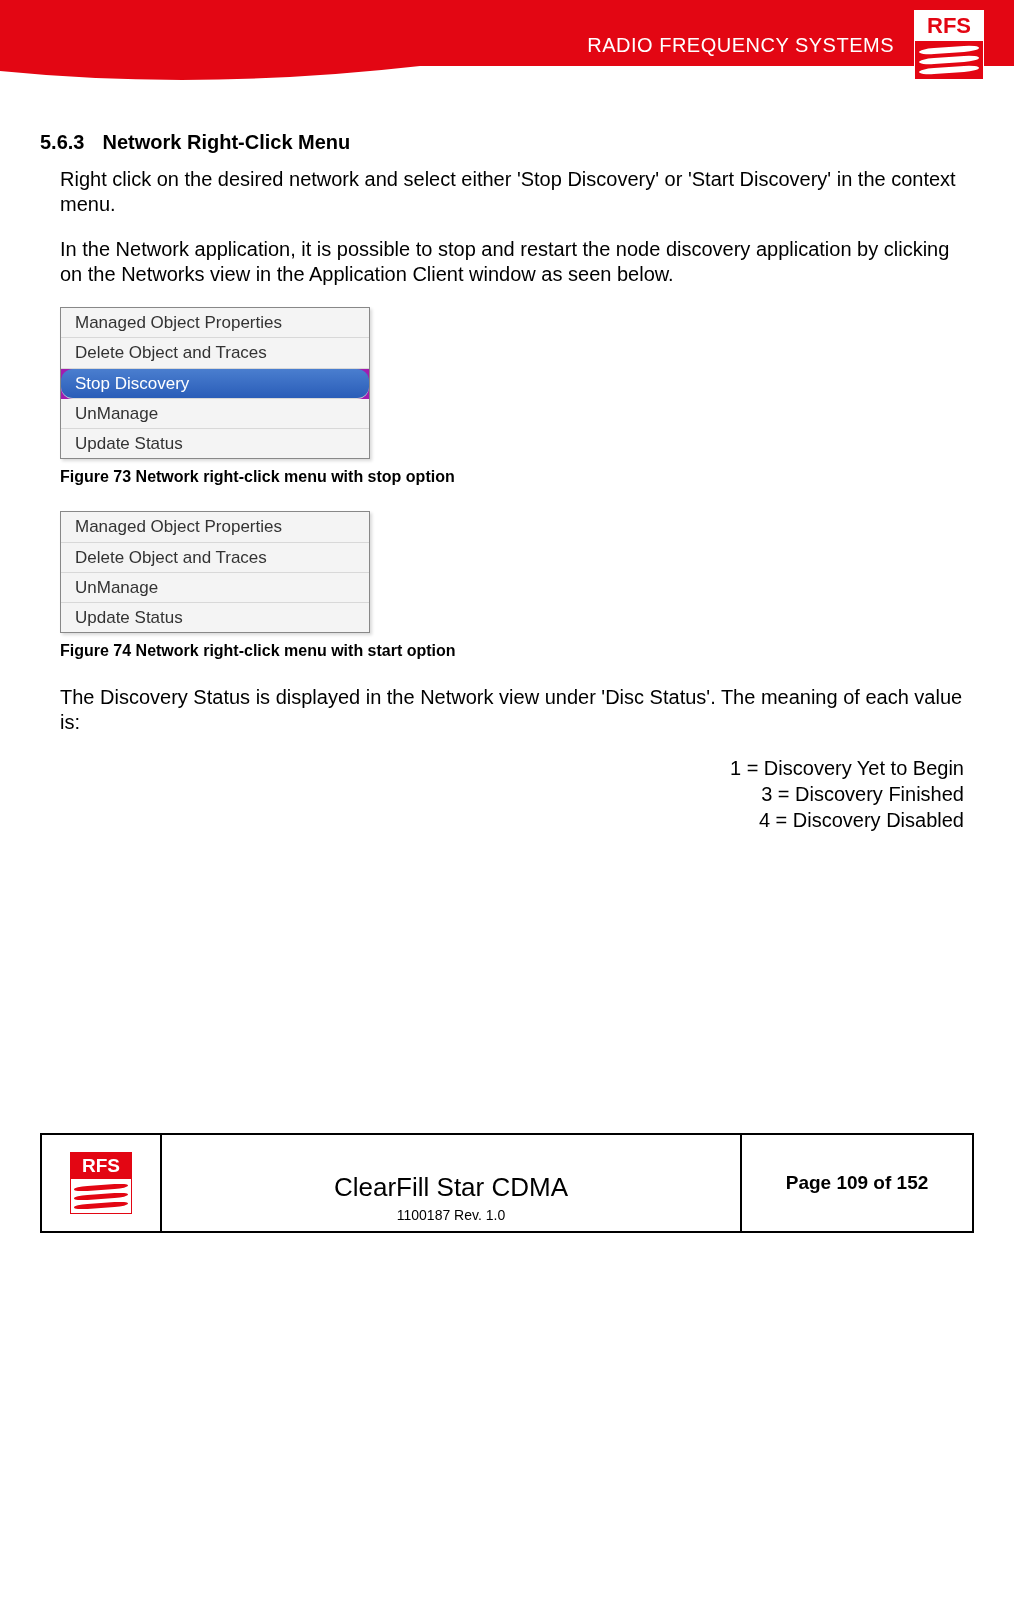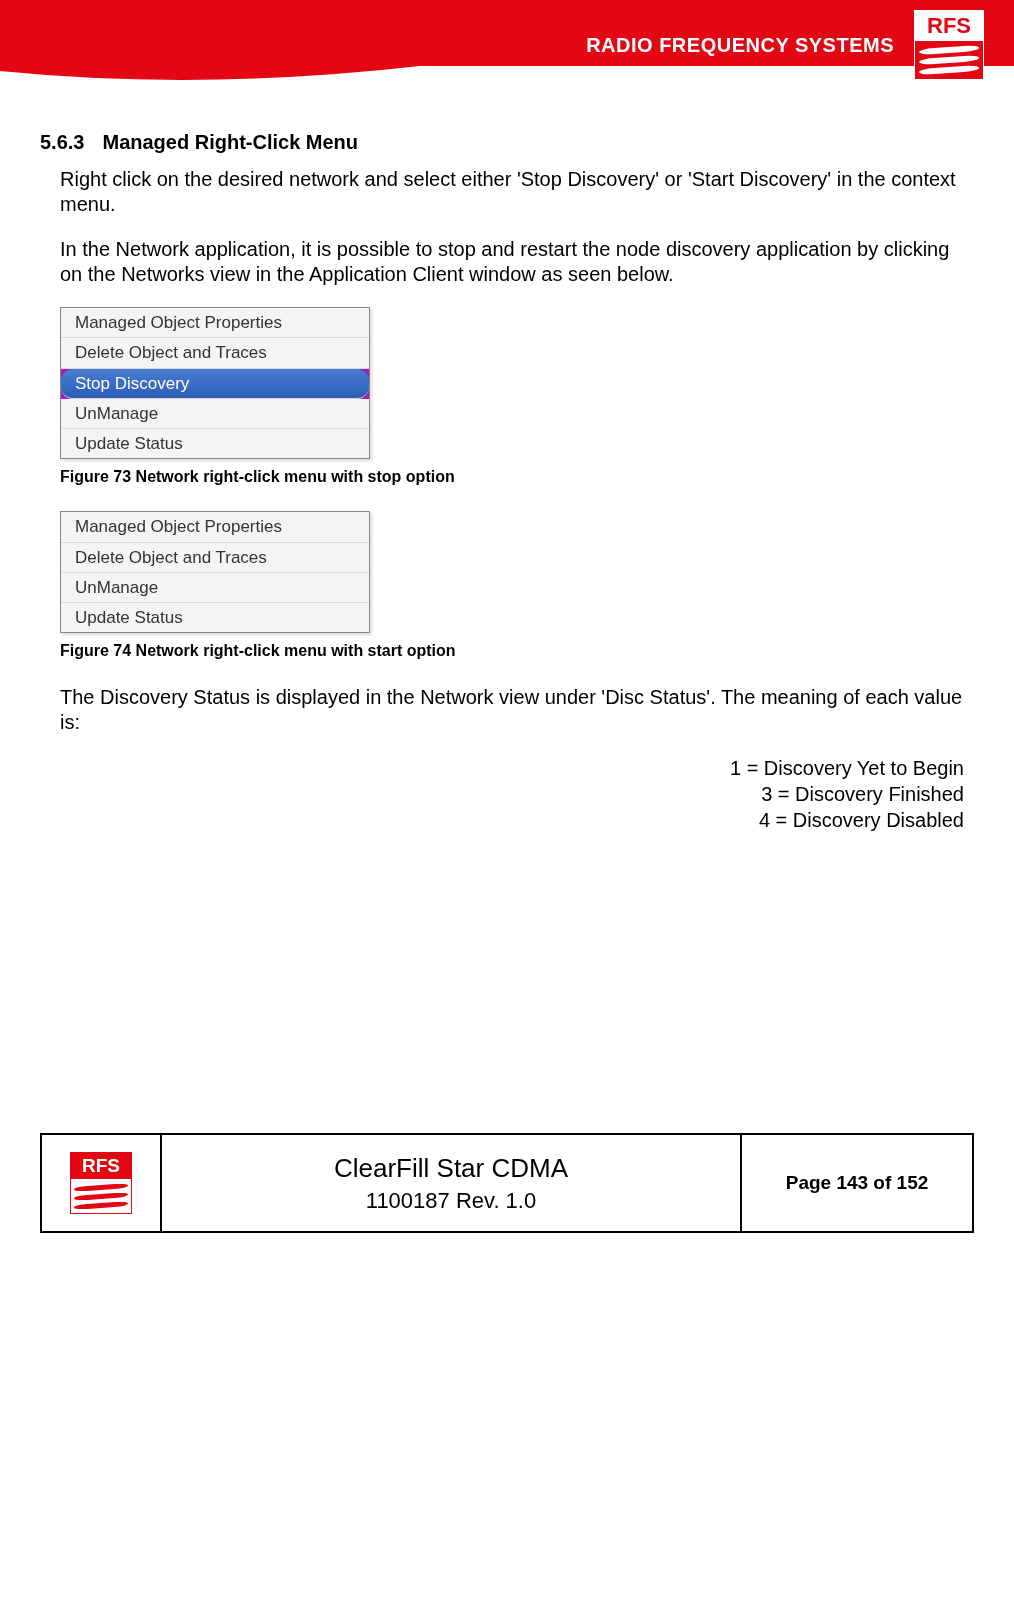--- a/index.html
+++ b/index.html
@@ -22,21 +22,21 @@
   .header-curve {
     position: absolute;
     left: 0;
     bottom: -1px;
     width: 100%;
     height: 90px;
     pointer-events: none;
   }
   .header-text {
     color: #fff;
-    font-weight: bold;
+    font-weight: normal;
     font-size: 20px;
     letter-spacing: 0.5px;
     margin-right: 20px;
     z-index: 2;
   }
   .header-logo {
     width: 70px;
     height: 70px;
     z-index: 2;
     display: flex;
@@ -121,24 +121,24 @@
   .footer-cell {
     border-right: 2px solid #000;
     display: flex;
     flex-direction: column;
     align-items: center;
     justify-content: center;
     padding: 8px 14px;
   }
   .footer-cell:last-child { border-right: none; }
   .footer-logo-cell { width: 120px; }
-  .footer-title-cell { flex: 1; text-align: center; }
+  .footer-title-cell { flex: 1; text-align: center; justify-content: flex-end; }
   .footer-page-cell { width: 230px; font-weight: bold; font-size: 19px; }
   .footer-title { font-size: 26px; margin-bottom: 4px; }
-  .footer-subtitle { font-size: 22px; }
+  .footer-subtitle { font-size: 14px; }
   .footer-logo {
     width: 62px;
     height: 62px;
     display: flex;
     flex-direction: column;
     border: 1px solid #e30613;
   }
   .footer-logo-top {
     background: #e30613;
     color: #fff;
@@ -177,21 +177,21 @@
       <div class="wave"></div>
         <div class="wave"></div>
         <div class="wave"></div>
     </div>
   </div>
 </div>
 
 <div class="content">
 
   <div class="section-heading">
-    <span class="section-num">5.6.3</span><span>Managed Right-Click Menu</span>
+    <span class="section-num">5.6.3</span><span>Network Right-Click Menu</span>
   </div>
 
   <div class="body-text">Right click on the desired network and select either 'Stop Discovery' or 'Start Discovery' in the context menu.</div>
   <div class="body-text">In the Network application, it is possible to stop and restart the node discovery application by clicking on the Networks view in the Application Client window as seen below.</div>
 
   <div class="figure-block">
     <div class="context-menu">
       <div class="menu-item">Managed Object Properties</div>
       <div class="menu-item">Delete Object and Traces</div>
       <div class="menu-item selected">Stop Discovery</div>
@@ -230,15 +230,15 @@
           <div class="footer-wave"></div>
           <div class="footer-wave"></div>
       </div>
     </div>
   </div>
   <div class="footer-cell footer-title-cell">
     <div class="footer-title">ClearFill Star CDMA</div>
     <div class="footer-subtitle">1100187 Rev. 1.0</div>
   </div>
   <div class="footer-cell footer-page-cell">
-    <span>Page 143 of 152</span>
+    <span>Page 109 of 152</span>
   </div>
 </div>
 
 </body></html>

